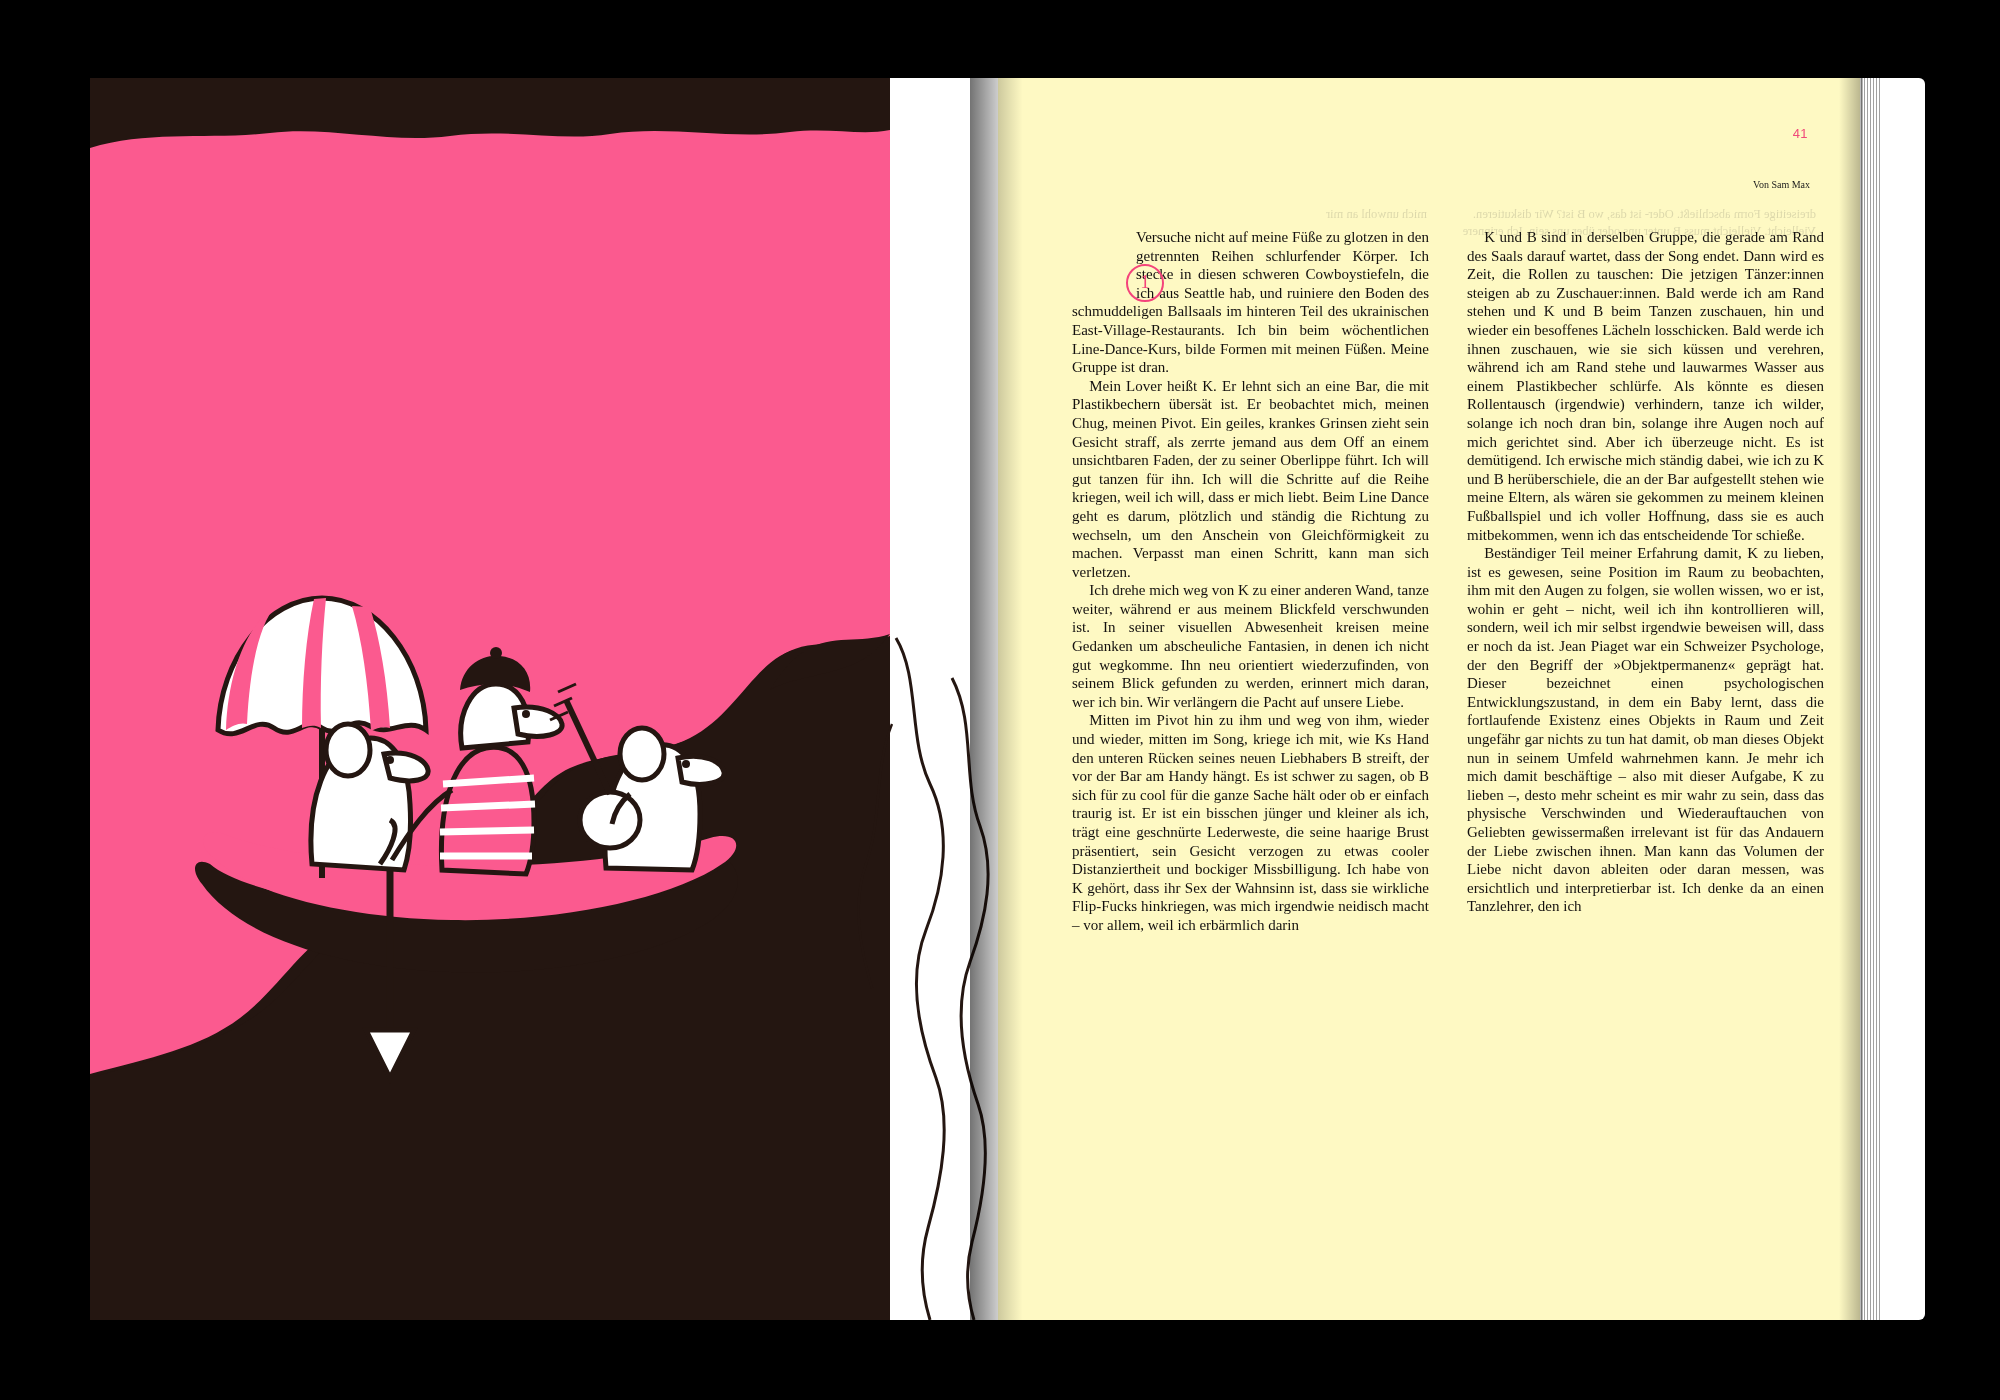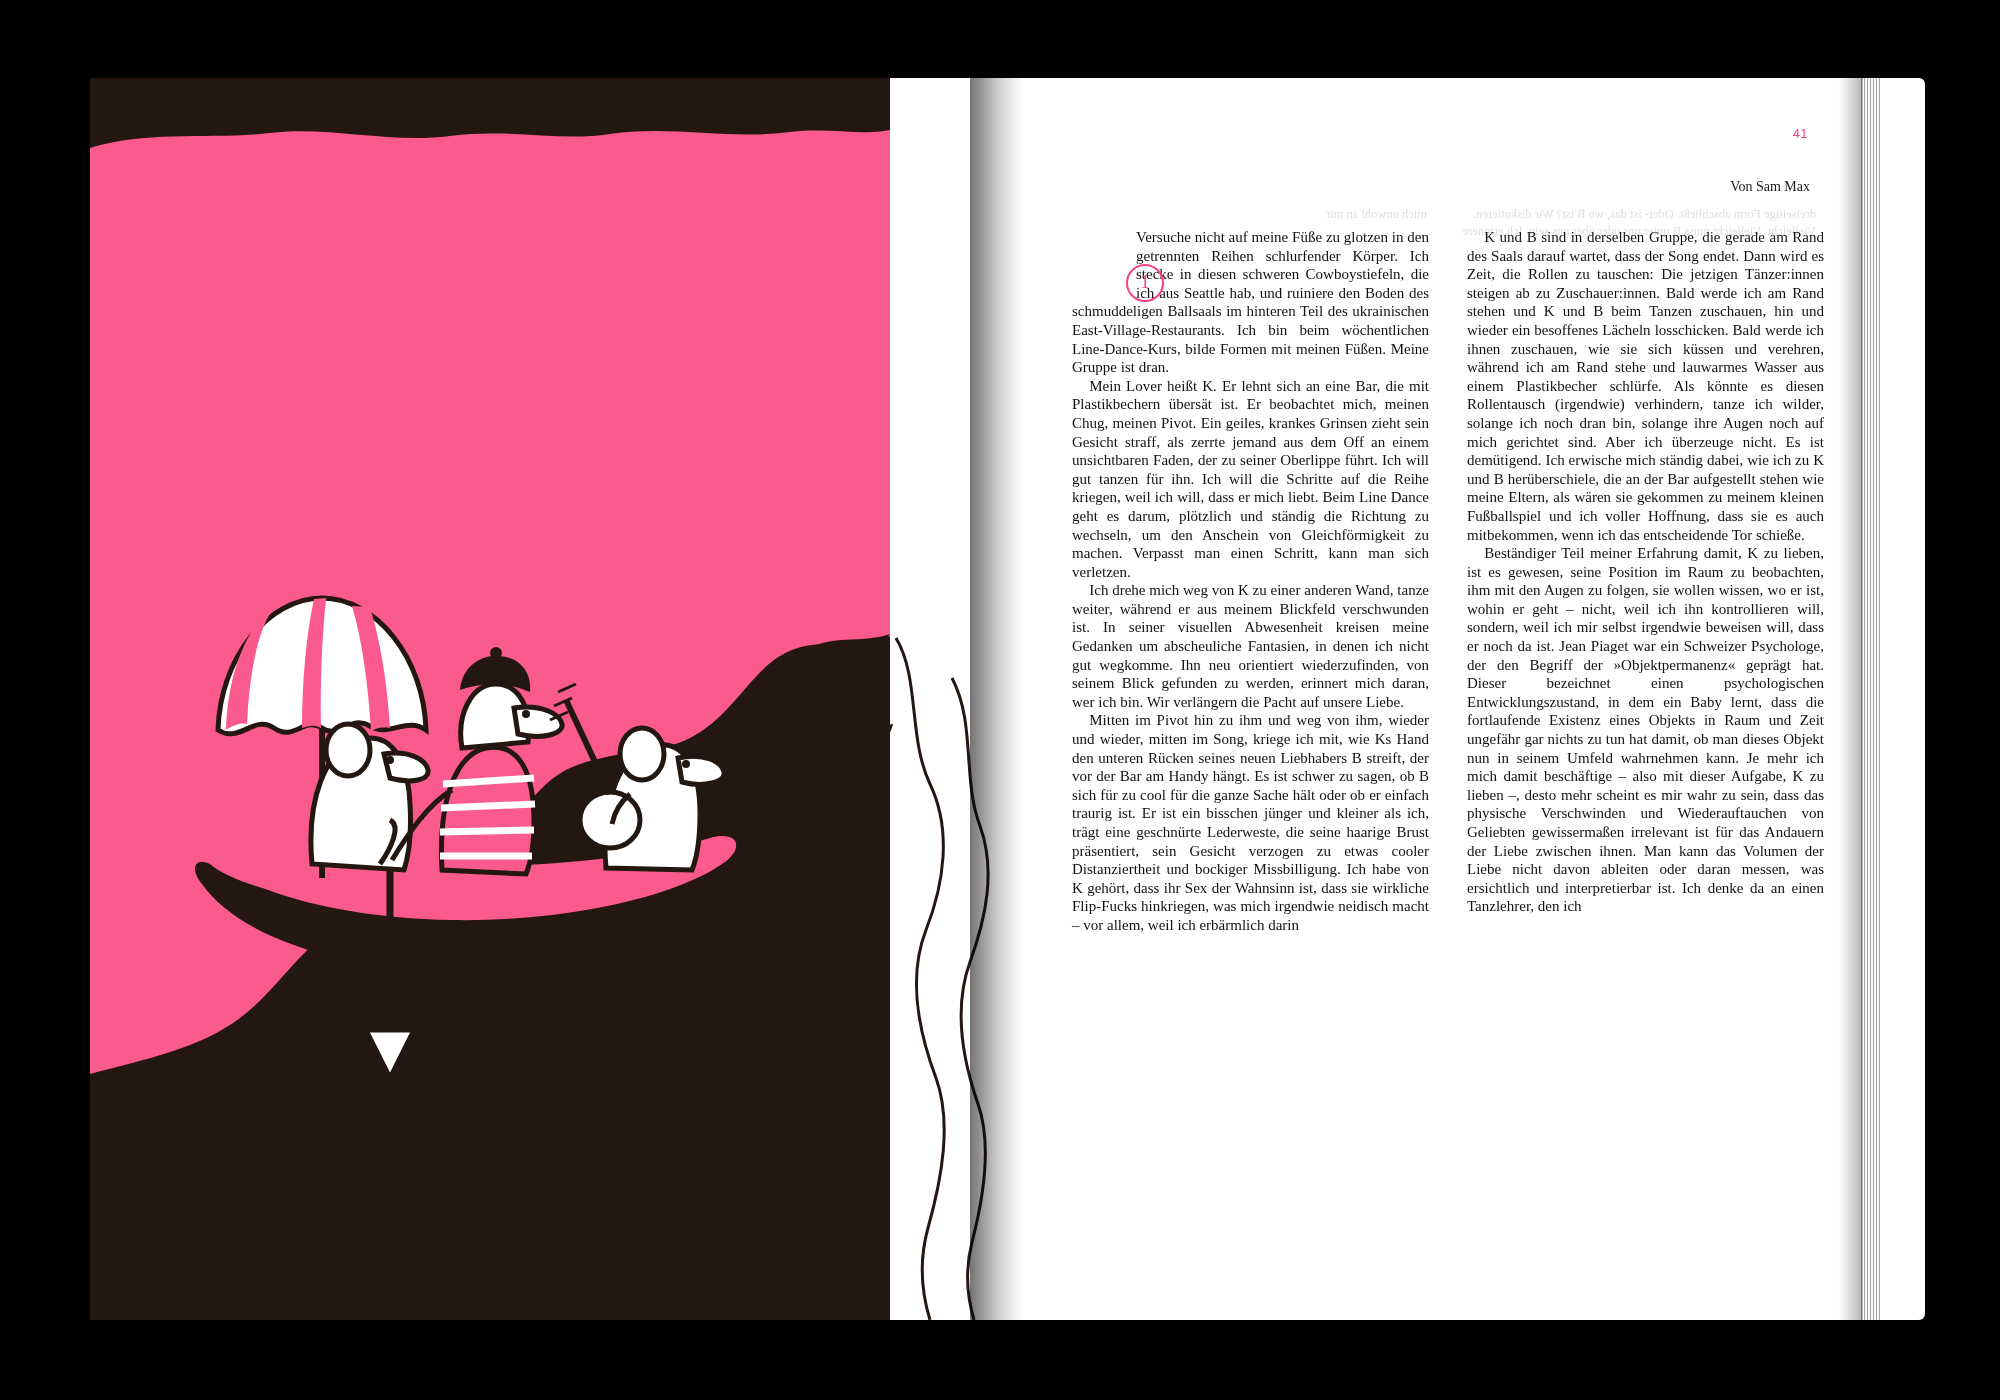--- a/index.html
+++ b/index.html
@@ -62,21 +62,21 @@
     overflow: hidden;
   }
 
   
   .page-right {
     position: absolute;
     left: 908px;
     top: 0;
     width: 862px;
     height: 1242px;
-    background: #ffffff;
+    background: #fef9c3;
     overflow: hidden;
   }
 
   
   .gutter-shadow {
     position: absolute;
     left: 880px;
     top: 0;
     width: 70px;
     height: 1242px;
@@ -123,21 +123,21 @@
     font-weight: 700;
     color: #f4447b;
     letter-spacing: .2px;
   }
   .byline {
     position: absolute;
     left: 0; right: 50px;
     top: 101px;
     text-align: right;
     font-family: "Liberation Serif", serif;
-    font-size: 14px;
+    font-size: 10px;
     color: #1b1b1b;
   }
 
   
   .ghost {
     position: absolute;
     left: 74px;
     top: 128px;
     width: 744px;
     height: 96px;

